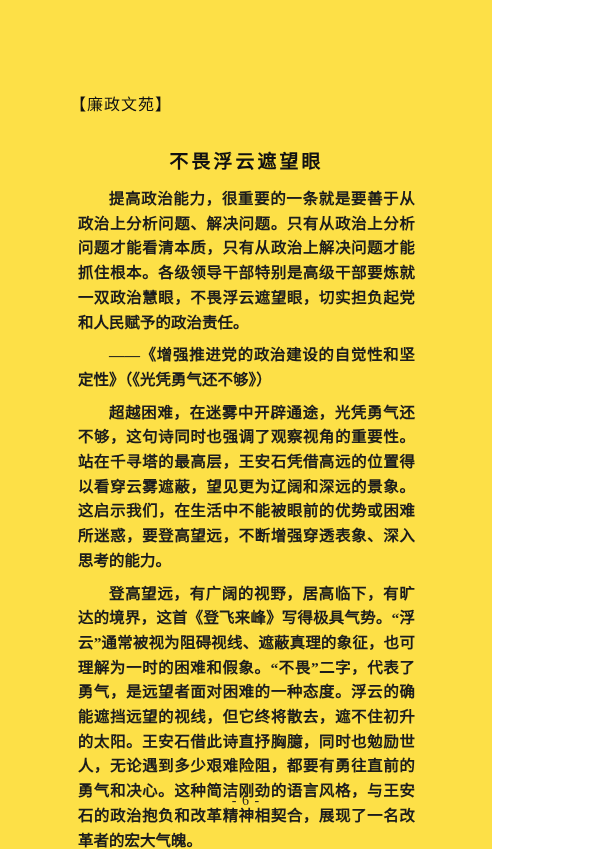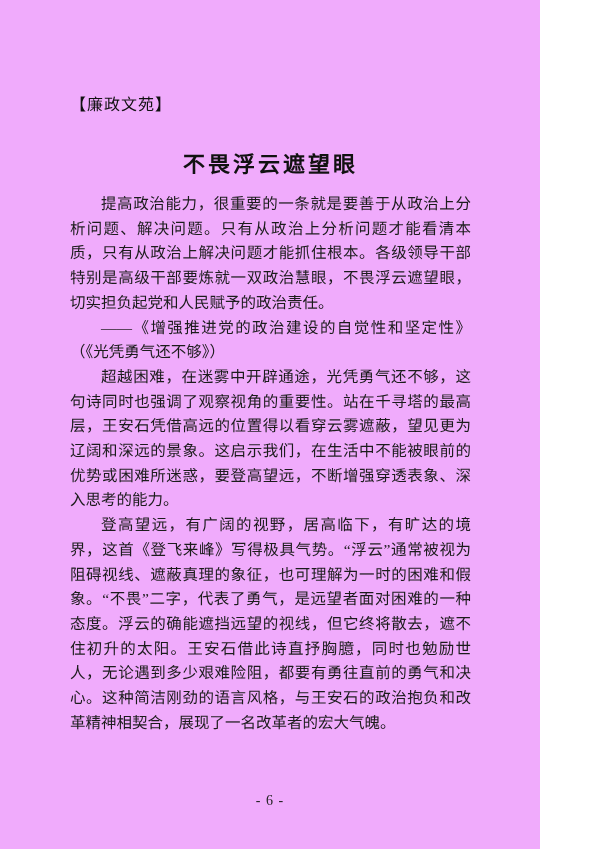--- a/index.html
+++ b/index.html
@@ -9,53 +9,54 @@
   body {
     width: 600px;
     height: 849px;
     background: #ffffff;
     color: #1c1c1c;
     font-family: "Liberation Serif", "DejaVu Serif", serif;
     overflow: hidden;
   }
   .page {
     position: relative;
-    width: 540px;
+    width: 492px;
     height: 849px;
     box-sizing: border-box;
     padding: 95px 69px 0 70px;
-    background: #f0abfc;
+    background: #fde047;
     overflow: hidden;
   }
   .section-label {
     font-size: 16px;
     line-height: 20px;
     letter-spacing: 1px;
     color: #111111;
   }
   .title {
-    font-size: 22px;
+    font-size: 19px;
     font-weight: 600;
     text-align: center;
     margin: 31px 0 0 0;
     letter-spacing: 3px;
     color: #111111;
   }
   .article-body {
     margin-top: 14px;
     font-size: 15.5px;
     line-height: 24.7px;
     text-align: justify;
     color: #1c1c1c;
   }
   .para {
-    margin: 0;
+    margin: 8px;
     padding: 0;
     text-indent: 2em;
     text-justify: inter-ideograph;
+    font-weight: bold;
   }
   .footer {
     position: absolute;
     left: 0;
     right: 0;
     bottom: 40px;
     text-align: center;
     font-size: 14px;
     letter-spacing: 1px;
     color: #222222;

